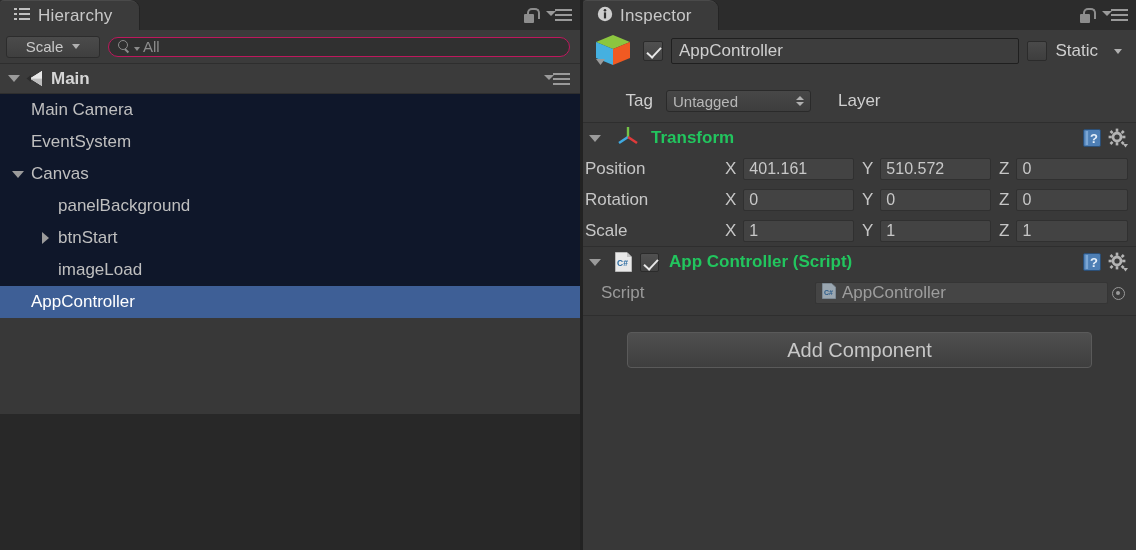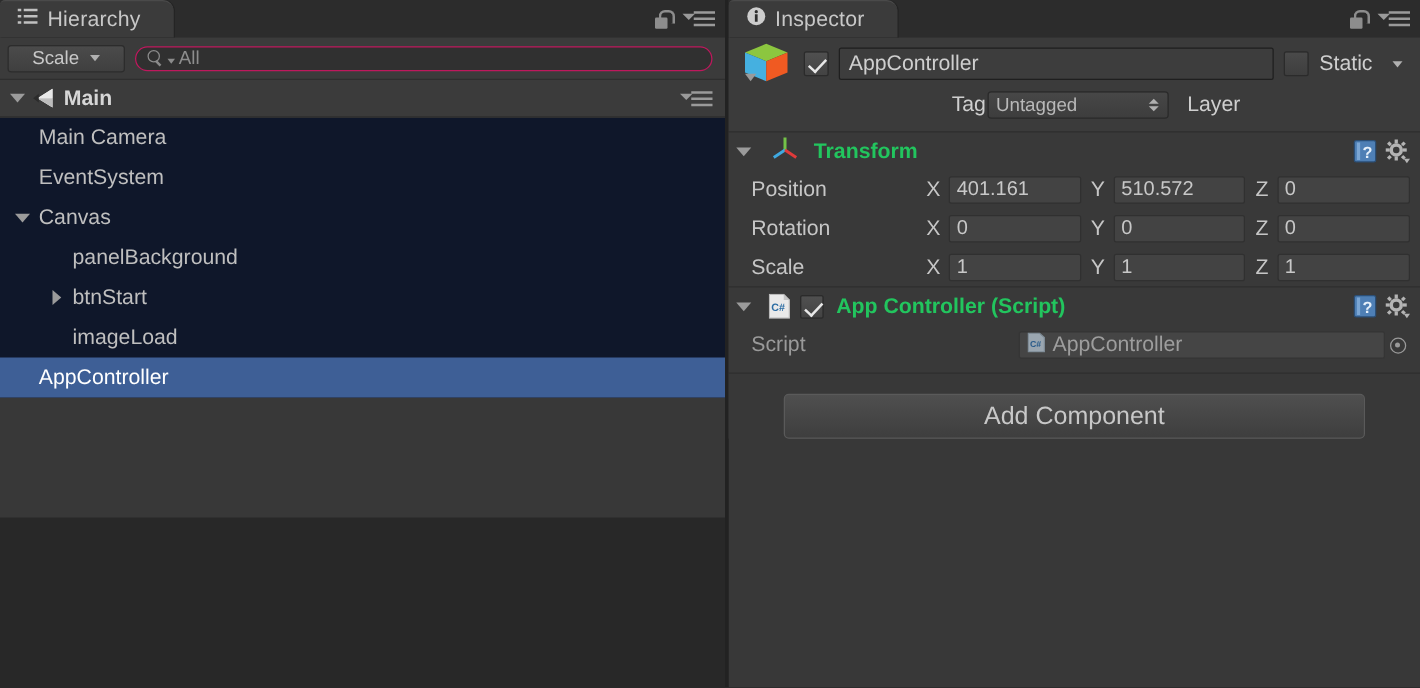--- a/index.html
+++ b/index.html
@@ -118,21 +118,21 @@
     width: 6px; height: 12px; border: solid #e8e8e8;
     border-width: 0 2.6px 2.6px 0; transform: rotate(43deg);
   }
   .chk.empty { background: linear-gradient(#4a4a4a,#3e3e3e); }
   .name-field {
     flex: 1; height: 26px; background: #3d3d3d;
     border: 1px solid #1f1f1f; border-radius: 2px;
     color: #cfcfcf; font-size: 17px; display: flex; align-items: center; padding: 0 7px;
   }
   .static-lbl { color: #cfcfcf; font-size: 17px; }
-  .row-tag { display: flex; align-items: center; gap: 1px; height: 26px; margin-top: 5px; justify-content: center; }
+  .row-tag { display: flex; align-items: center; gap: 13px; height: 26px; margin-top: 22px; }
   .lbl-r { color: #cfcfcf; font-size: 17px; }
   .dropdown {
     height: 22px; background: linear-gradient(#474747,#3d3d3d);
     border: 1px solid #2a2a2a; border-radius: 3px;
     display: flex; align-items: center; padding: 0 6px;
     color: #b8b8b8; font-size: 15px; position: relative;
   }
   .dropdown .val { flex: 1; }
   .updown { width: 9px; display:flex; flex-direction:column; align-items:center; gap:2px; }
   .updown i { width:0;height:0;border-left:4px solid transparent;
@@ -141,21 +141,21 @@
   .updown i.d { border-top:4px solid #b0b0b0; }
 
   
   .comp { border-top: 1px solid #2e2e2e; background: #393939; }
   .comp-head { height: 30px; display: flex; align-items: center; padding: 0 8px 0 6px; gap: 6px; }
   .comp-title { color: #22c55e; font-size: 17px; font-weight: bold; }
   .comp-head .spacer { flex: 1; }
   .ico-help { width: 20px; height: 20px; position: relative; }
   .ico-gear { width: 20px; height: 20px; position: relative; }
 
-  .vec-row { height: 31px; display: flex; align-items: center; padding-left: 18px; padding-right: 8px; }
+  .vec-row { height: 31px; display: flex; align-items: center; padding-left: 2px; padding-right: 8px; }
   .vec-label { width: 140px; color: #c6c6c6; font-size: 17px; }
   .vec-cell { display: flex; align-items: center; flex: 1; gap: 7px; }
   .vec-axis { color: #c6c6c6; font-size: 17px; }
   .num-field {
     flex: 1; height: 22px; background: #434343;
     border: 1px solid #303030; border-radius: 2px;
     color: #c8c8c8; font-size: 16px; display: flex; align-items: center; padding: 0 5px;
   }
 
   .script-row { height: 32px; display: flex; align-items: center; padding: 0 8px 0 18px; }

